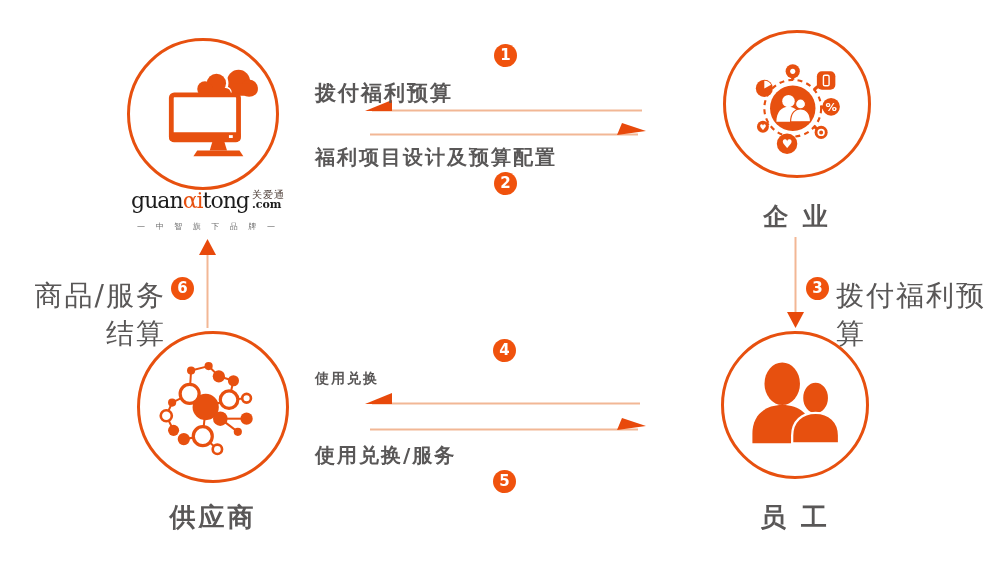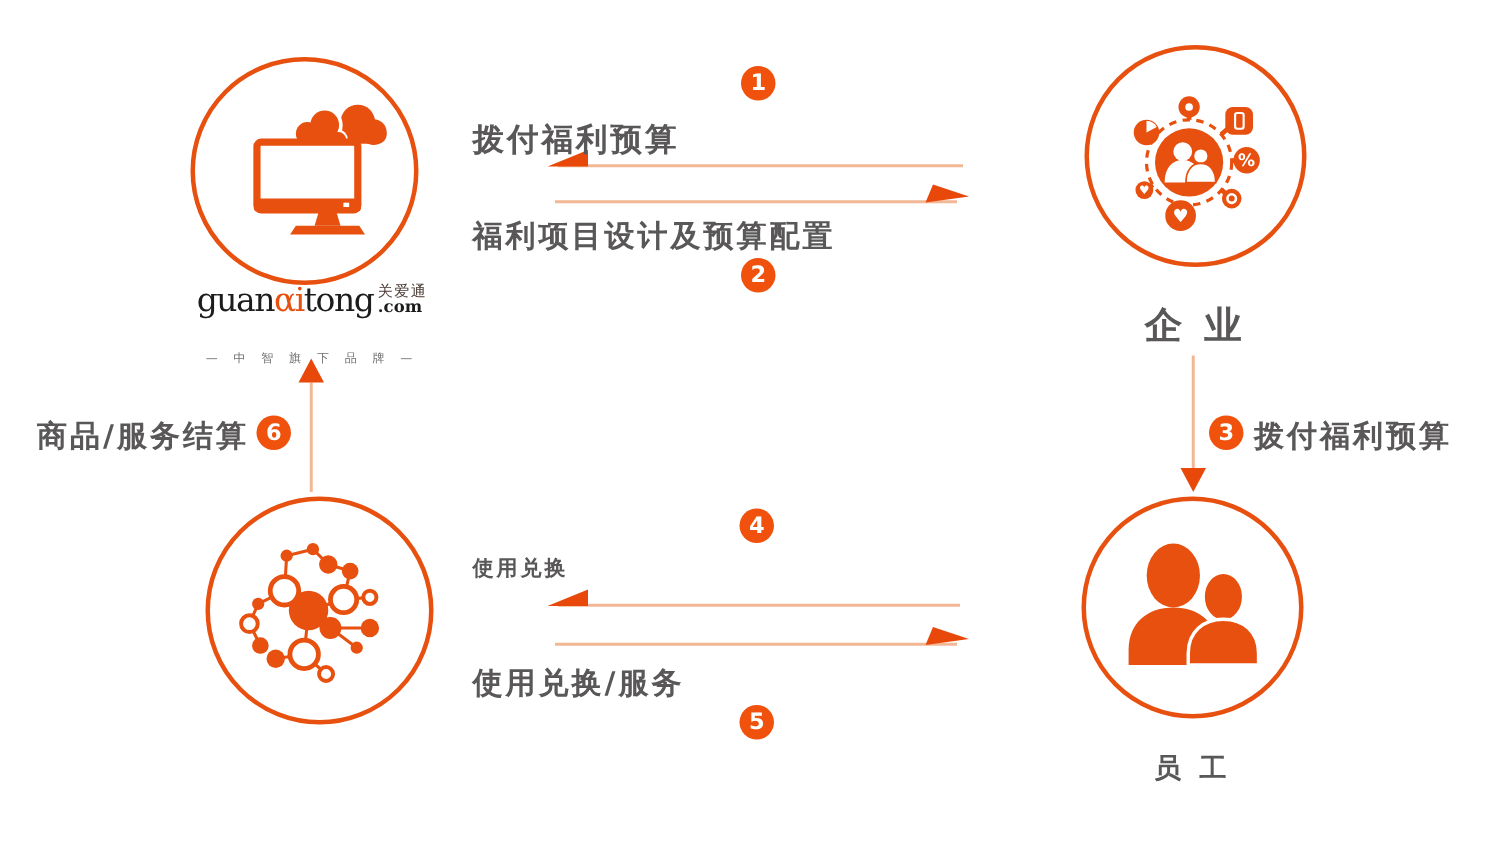--- a/index.html
+++ b/index.html
@@ -19,40 +19,40 @@
     position:absolute;border:3px solid var(--orange);border-radius:50%;background:#fff;
   }
   .node-label{
     position:absolute;text-align:center;font-weight:bold;color:var(--text);
   }
   .flow-label{
     position:absolute;left:315px;width:400px;
     font-size:20px;font-weight:700;letter-spacing:2px;color:var(--text);
   }
   .side-label{
-    position:absolute;font-size:20px;font-weight:700;letter-spacing:2px;color:var(--text);
+    position:absolute;font-size:28px;font-weight:400;letter-spacing:2px;color:var(--text);
   }
   .badge{
     position:absolute;width:23px;height:23px;border-radius:50%;background:var(--badge);
     color:#fff;font-size:15px;font-weight:bold;text-align:center;line-height:23px;
   }
   .arrows{position:absolute;left:0;top:0;}
   
   .logo{
     position:absolute;left:116px;top:186px;width:184px;text-align:center;
     font-family:"DejaVu Serif","Liberation Serif",serif;
   }
   .logo-row{display:flex;justify-content:center;align-items:flex-start;}
   .logo-main{font-size:22px;font-weight:normal;line-height:30px;letter-spacing:-1px;color:#1c1c1c;white-space:nowrap;}
   .logo-main .accent{color:var(--orange);}
   .logo-side{margin-left:3px;margin-top:4px;text-align:left;line-height:10px;}
   .logo-cn{font-size:10px;color:#4a3a33;letter-spacing:1px;display:block;}
   .logo-domain{font-size:11px;font-weight:bold;color:#1c1c1c;display:block;}
   .logo-tagline{
-    margin-top:17px;font-family:"DejaVu Sans","Liberation Sans",sans-serif;
+    margin-top:5px;font-family:"DejaVu Sans","Liberation Sans",sans-serif;
     font-size:8px;letter-spacing:4px;color:#6f6f6f;white-space:nowrap;
   }
   .icon-svg{position:absolute;left:0;top:0;width:100%;height:100%;}
 </style>
 </head>
 <body>
 
 <div id="canvas">
 
   <svg class="arrows" width="1000" height="564">
@@ -192,34 +192,35 @@
         <circle cx="67" cy="67" r="2.8" fill="#E7500F"></circle>
         <circle cx="43" cy="70" r="6.5" fill="#ffffff" stroke="#E7500F" stroke-width="2.2"></circle>
         <circle cx="30" cy="72" r="4.2" fill="#E7500F"></circle>
         <circle cx="53" cy="79" r="3.2" fill="#ffffff" stroke="#E7500F" stroke-width="1.8"></circle>
         <circle cx="18" cy="56" r="3.8" fill="#ffffff" stroke="#E7500F" stroke-width="1.8"></circle>
         <circle cx="23" cy="66" r="3.8" fill="#E7500F"></circle>
         <circle cx="22" cy="47" r="2.8" fill="#E7500F"></circle>
       </g>
     </svg>
   </div>
+  <div class="node-label" style="left:137px;top:500px;width:152px;font-size:26px;letter-spacing:3px;">供应商</div>
 
   <div class="circle" style="left:721px;top:331px;width:148px;height:148px;">
     <svg class="icon-svg" viewBox="0 0 100 100">
       <g>
         <ellipse cx="41" cy="35" rx="12.5" ry="15" fill="#E7500F"></ellipse>
         <path d="M20,77 l0,-7 c0,-13 9,-20 21,-20 c12,0 21,7 21,20 l0,7 z" fill="#E7500F"></path>
       </g>
       <g>
         <ellipse cx="64.5" cy="45" rx="9.5" ry="11.5" fill="#E7500F" stroke="#ffffff" stroke-width="1.6"></ellipse>
         <path d="M48,77 l0,-5.5 c0,-10 7,-16 16.5,-16 c9.5,0 16.5,6 16.5,16 l0,5.5 z" fill="#E7500F" stroke="#ffffff" stroke-width="1.6"></path>
       </g>
     </svg>
   </div>
-  <div class="node-label" style="left:721px;top:500px;width:148px;font-size:18px;letter-spacing:3px;">员 工</div>
+  <div class="node-label" style="left:721px;top:500px;width:148px;font-size:26px;letter-spacing:3px;">员 工</div>
 
   <div class="badge" style="left:494px;top:44px;">1</div>
   <div class="flow-label" style="top:79px;font-size:21px;">拨付福利预算</div>
 
   <div class="flow-label" style="top:144px;">福利项目设计及预算配置</div>
   <div class="badge" style="left:494px;top:172px;">2</div>
 
   <div class="badge" style="left:806px;top:277px;">3</div>
   <div class="side-label" style="left:836px;top:277px;">拨付福利预算</div>
 

